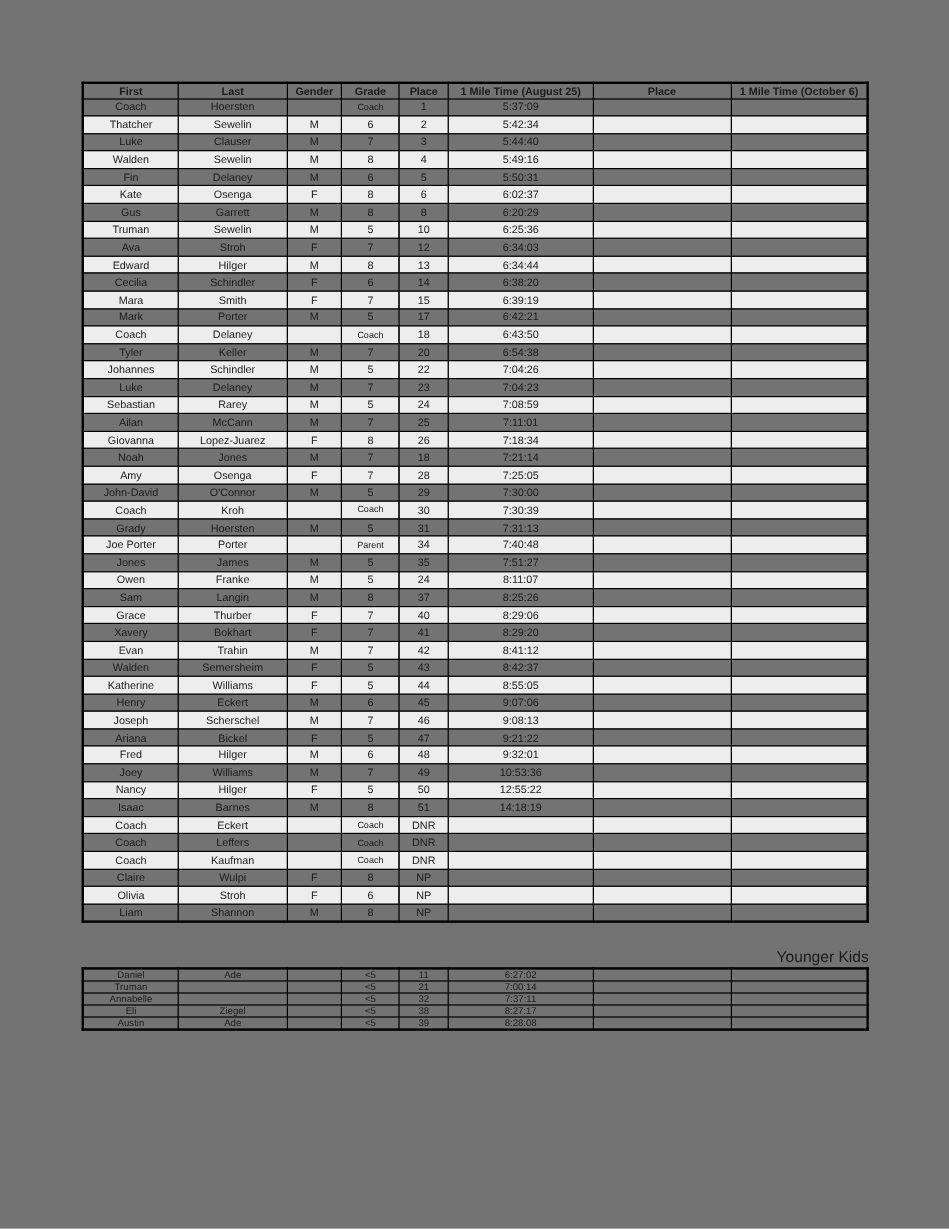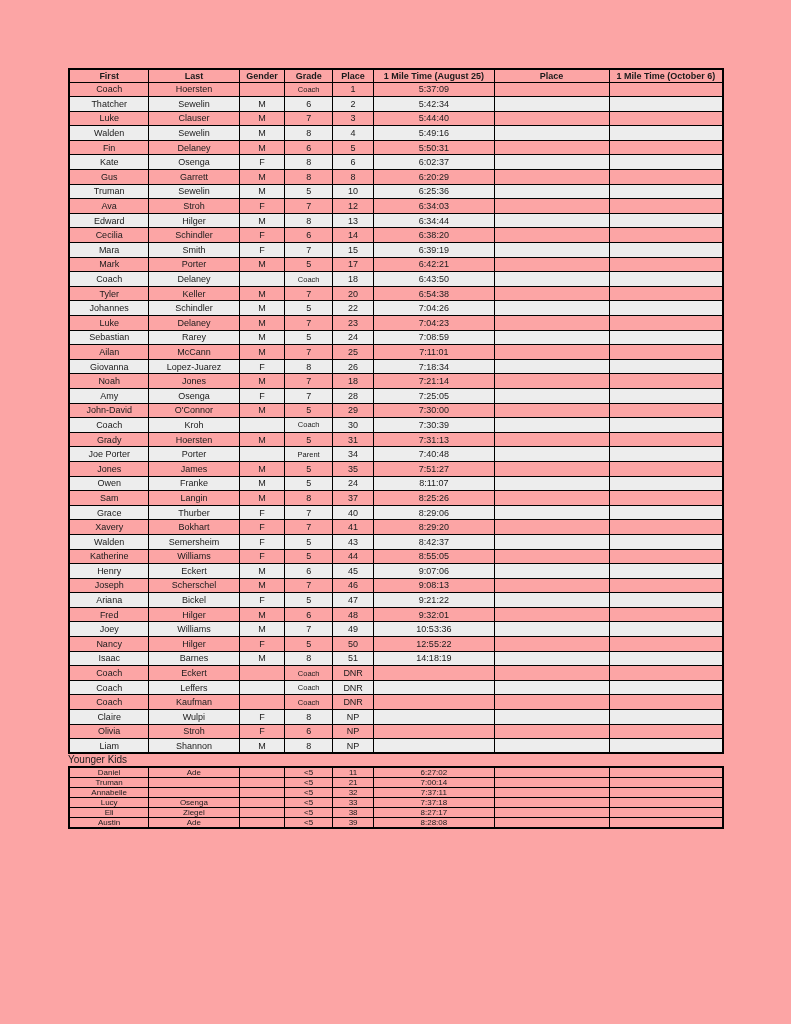--- a/index.html
+++ b/index.html
@@ -6,21 +6,21 @@
   html, body {
     margin: 0; padding: 0;
     background: #ffffff;
     font-family: "Liberation Sans", sans-serif;
     color: #1a1a1a;
   }
   .page {
     position: relative;
     width: 791px;
     height: 1024px;
-    background: #fca5a5;
+    background: #737373;
     overflow: hidden;
   }
   .sheet {
     position: absolute;
     left: 68px;
     top: 68px;
     width: 656px;
   }
   table {
     border-collapse: collapse;
@@ -43,23 +43,23 @@
     font-weight: bold;
   }
   .main-table td {
     height: 14.6px;
     font-size: 9px;
   }
   .main-table tbody tr:nth-child(even) td { background: #ededed; }
   td.small { font-size: 7.5px; }
   
   .yk-label {
-    margin: 0 0 1px 0;
-    text-align: left;
-    font-size: 10px;
+    margin: 21px 0 1px 0;
+    text-align: right;
+    font-size: 13px;
   }
   .yk-table td {
     height: 9.8px;
     font-size: 8px;
   }
   
   col.c-first   { width: 12.2%; }
   col.c-last    { width: 13.8%; }
   col.c-gender  { width: 7.0%; }
   col.c-grade   { width: 7.3%; }
@@ -402,20 +402,30 @@
             <td>Xavery</td>
             <td>Bokhart</td>
             <td>F</td>
             <td>7</td>
             <td>41</td>
             <td>8:29:20</td>
             <td></td>
             <td></td>
           </tr>
           <tr>
+            <td>Evan</td>
+            <td>Trahin</td>
+            <td>M</td>
+            <td>7</td>
+            <td>42</td>
+            <td>8:41:12</td>
+            <td></td>
+            <td></td>
+          </tr>
+          <tr>
             <td>Walden</td>
             <td>Semersheim</td>
             <td>F</td>
             <td>5</td>
             <td>43</td>
             <td>8:42:37</td>
             <td></td>
             <td></td>
           </tr>
           <tr>
@@ -599,30 +609,20 @@
             <td>Annabelle</td>
             <td></td>
             <td></td>
             <td>&lt;5</td>
             <td>32</td>
             <td>7:37:11</td>
             <td></td>
             <td></td>
           </tr>
           <tr>
-            <td>Lucy</td>
-            <td>Osenga</td>
-            <td></td>
-            <td>&lt;5</td>
-            <td>33</td>
-            <td>7:37:18</td>
-            <td></td>
-            <td></td>
-          </tr>
-          <tr>
             <td>Eli</td>
             <td>Ziegel</td>
             <td></td>
             <td>&lt;5</td>
             <td>38</td>
             <td>8:27:17</td>
             <td></td>
             <td></td>
           </tr>
           <tr>

